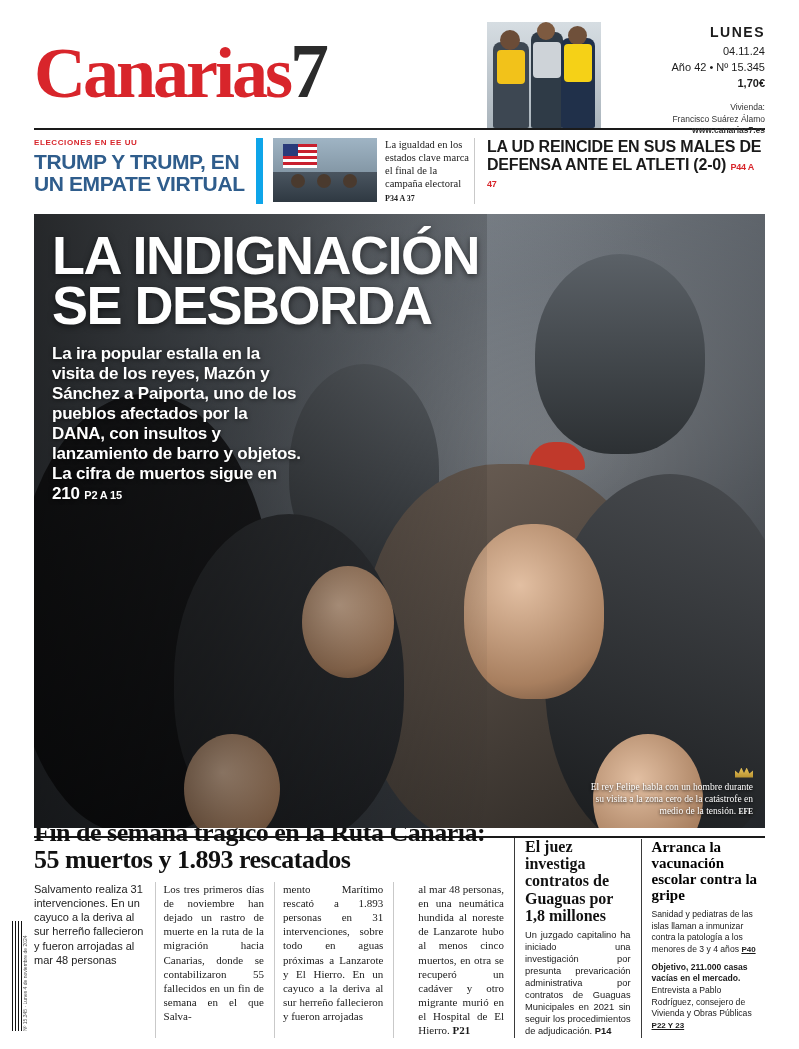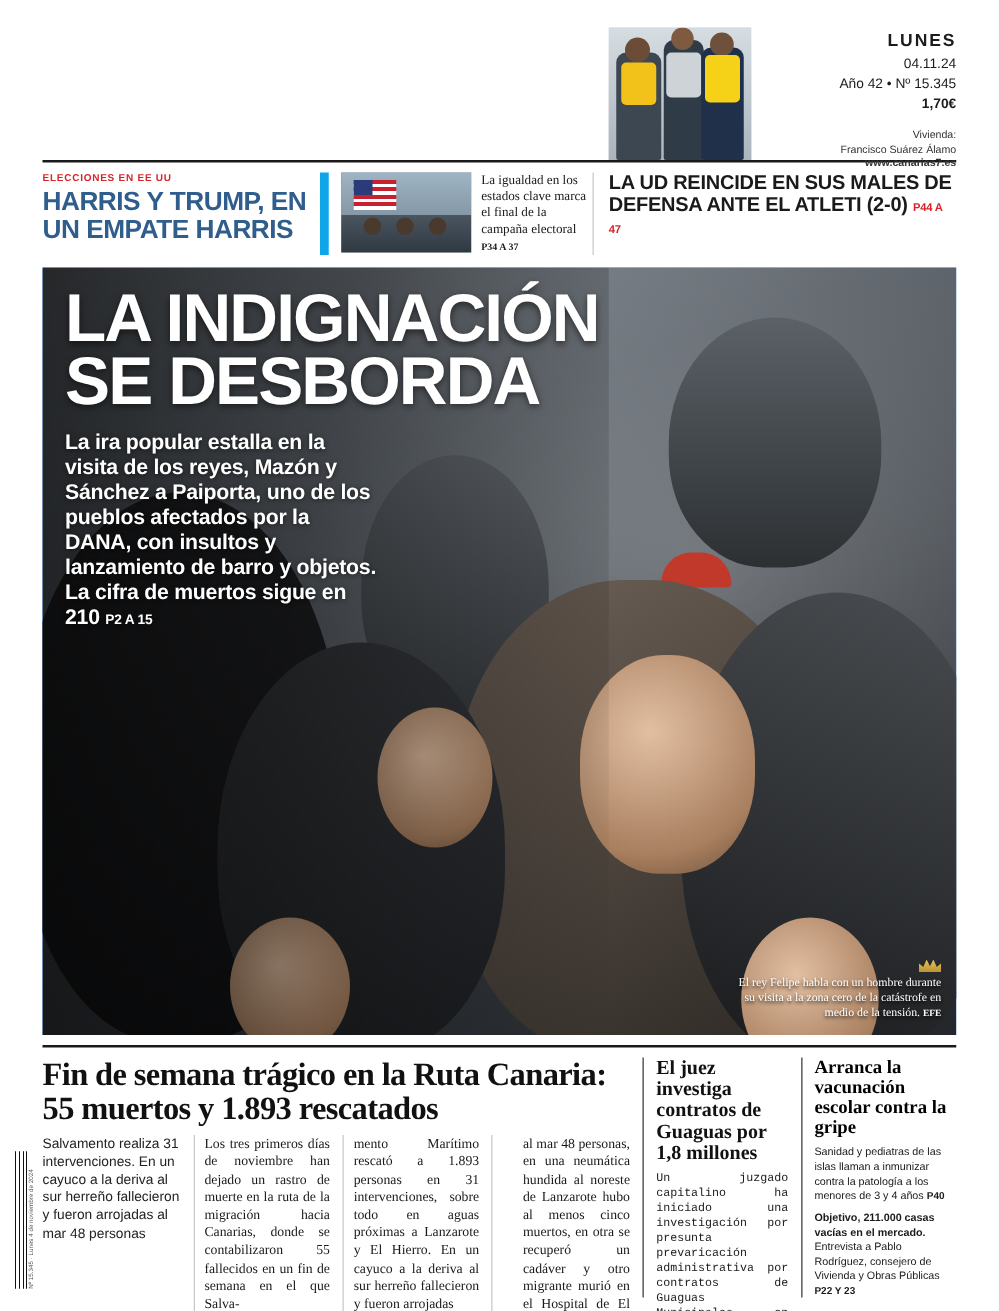--- a/index.html
+++ b/index.html
@@ -147,21 +147,21 @@
     letter-spacing: -0.2px;
   }
   .teaser-right .pg { color: #d8252b; font-size: 9px; }
 
   
   .hero {
     position: relative;
     margin: 0 34px;
     height: 614px;
     overflow: hidden;
-    background: #3b82f6;
+    background: #a16207;
   }
   .hero-bg {
     position: absolute; inset: 0;
     background:
       radial-gradient(ellipse at 72% 38%, rgba(255,255,255,0.22), rgba(0,0,0,0) 55%),
       radial-gradient(ellipse at 20% 20%, rgba(120,130,140,0.55), rgba(0,0,0,0) 60%),
       linear-gradient(160deg,#8d939a 0%, #5e646b 28%, #3d4248 60%, #23262a 100%);
   }
   
   .blob { position:absolute; border-radius:50% 50% 45% 45%; }
@@ -232,20 +232,21 @@
       linear-gradient(#e6c25a,#b8912e);
     clip-path: polygon(0% 100%, 0% 30%, 20% 60%, 35% 0%, 50% 55%, 65% 0%, 80% 60%, 100% 30%, 100% 100%);
   }
 
   
   .bottom {
     margin: 0 34px;
     padding-top: 8px;
     display: flex;
     height: 200px;
+    align-items: flex-end;
   }
   .col-main { width: 480px; padding-right: 10px; }
   .col-main h2 {
     font-family: "Liberation Serif", serif;
     font-weight: bold;
     font-size: 26px;
     line-height: 1.05;
     letter-spacing: -0.5px;
     color: #111;
     margin-bottom: 8px;
@@ -274,21 +275,21 @@
   }
   .col-sec h3 {
     font-family: "Liberation Serif", serif;
     font-weight: bold;
     font-size: 16px;
     line-height: 1.07;
     margin-bottom: 6px;
     color: #111;
   }
   .col-sec p {
-    font-family: Liberation Mono, monospace;
+    font-family: Liberation Sans, sans-serif;
     font-size: 9.3px;
     line-height: 1.29;
     text-align: justify;
     color: #1a1a1a;
   }
   .col-sec .pg { font-weight: bold; }
   .col-last {
     width: 126px;
     padding-left: 10px;
     border-left: 1px solid #3a3a3a;
@@ -301,21 +302,21 @@
     margin-bottom: 6px;
   }
   .col-last p {
     font-family: "Liberation Sans", sans-serif;
     font-size: 8.6px;
     line-height: 1.35;
     color: #1a1a1a;
     margin-bottom: 6px;
   }
   .col-last p b { font-weight: bold; }
-  .col-last .pg { font-weight: bold; font-size: 8px; }
+  .col-last .pg { font-weight: bold; font-size: 8px; text-decoration: underline; }
 
   
   .barcode {
     position: absolute;
     left: 12px; bottom: 18px;
     width: 14px; height: 170px;
     writing-mode: vertical-rl;
     transform: rotate(180deg);
     font-size: 5px;
     color: #555;
@@ -326,20 +327,21 @@
     background: repeating-linear-gradient(90deg,#111 0 1px,#fff 1px 3px,#111 3px 4px,#fff 4px 6px);
     display:block; margin-bottom:4px;
   }
 </style>
 </head>
 <body>
 
 <div class="page">
 
   <div class="masthead">
+    <div class="logo"><span>Canarias</span><span class="seven">7</span></div>
 
     <div class="masthead-photo">
       <div class="mp-sky"></div>
       <div class="mp-player p1"></div>
       <div class="mp-player p2"></div>
       <div class="mp-player p3"></div>
     </div>
 
     <div class="masthead-right">
       <div class="day">LUNES</div>
@@ -352,21 +354,21 @@
         <div class="web">www.canarias7.es</div>
       </div>
     </div>
   </div>
 
   <div class="rule"></div>
 
   <div class="teasers">
     <div class="teaser-left">
       <div class="kicker">ELECCIONES EN EE UU</div>
-      <h2>HARRIS Y TRUMP, EN UN EMPATE HARRIS</h2>
+      <h2>TRUMP Y TRUMP, EN UN EMPATE VIRTUAL</h2>
     </div>
 
     <div class="teaser-mid">
       <div class="teaser-thumb">
         <div class="tt-sky"></div>
         <div class="tt-flag"></div>
         <div class="tt-crowd"></div>
         <div class="tt-head" style="left:18px"></div>
         <div class="tt-head" style="left:44px"></div>
         <div class="tt-head" style="left:70px"></div>

